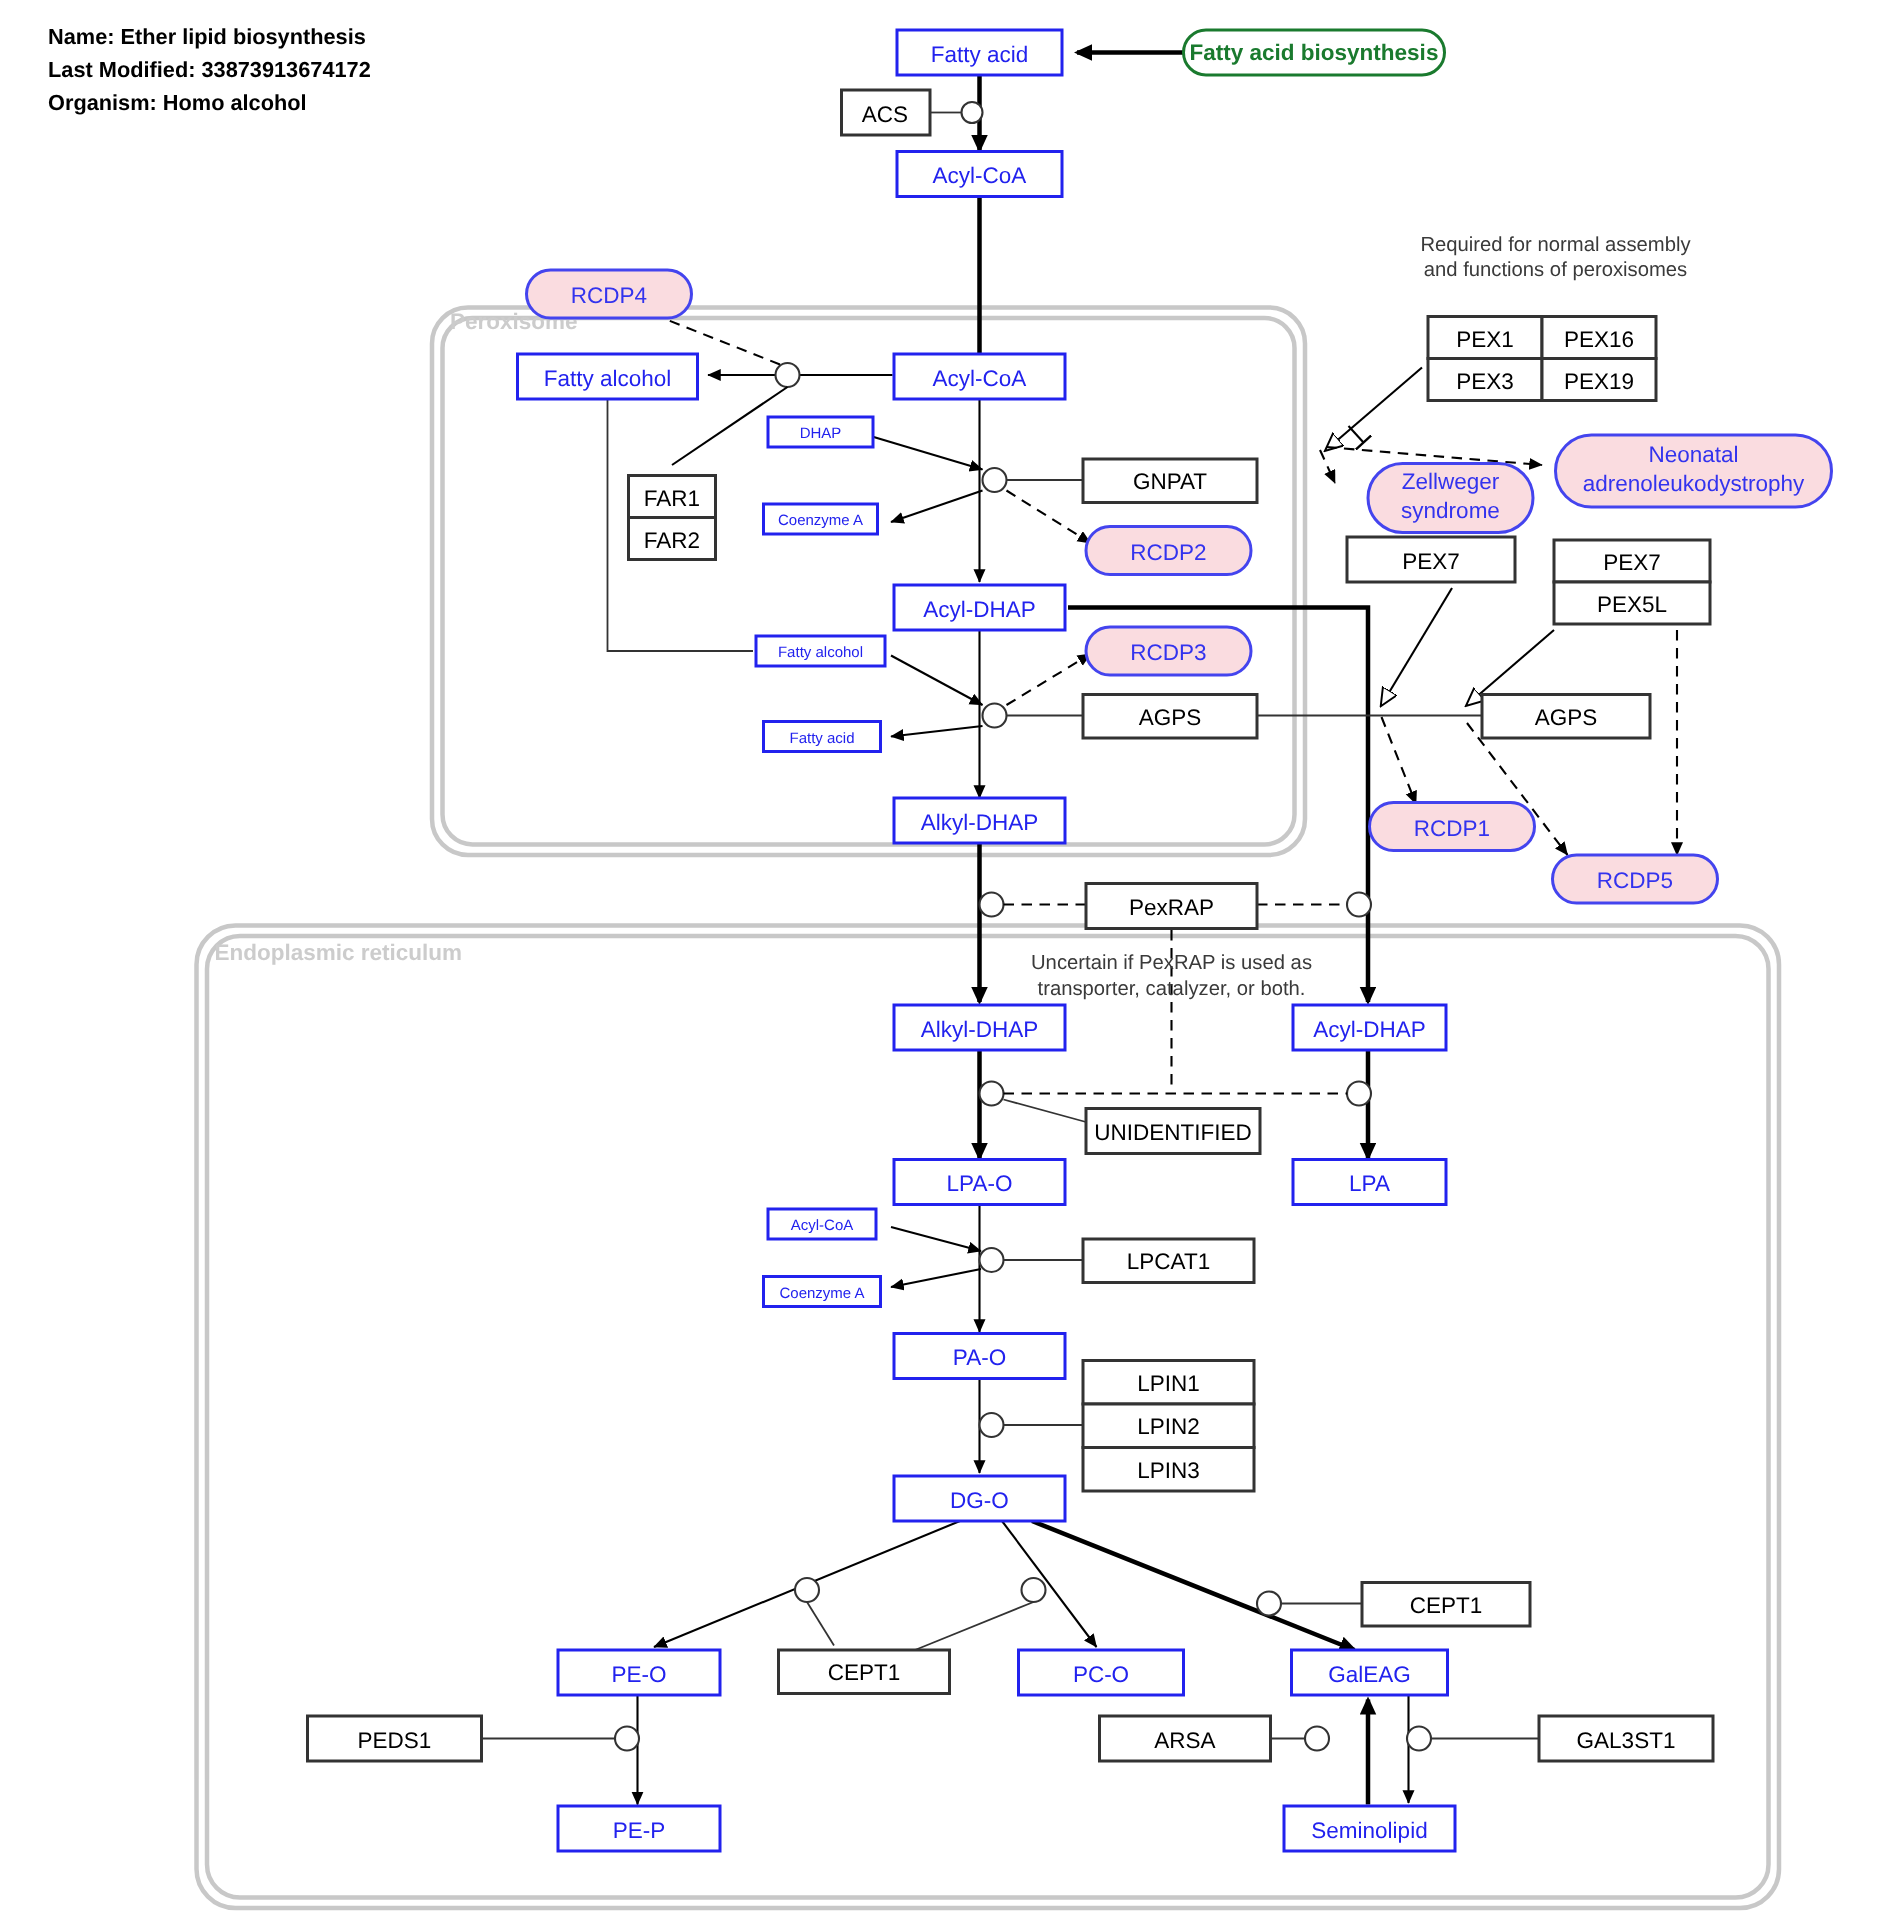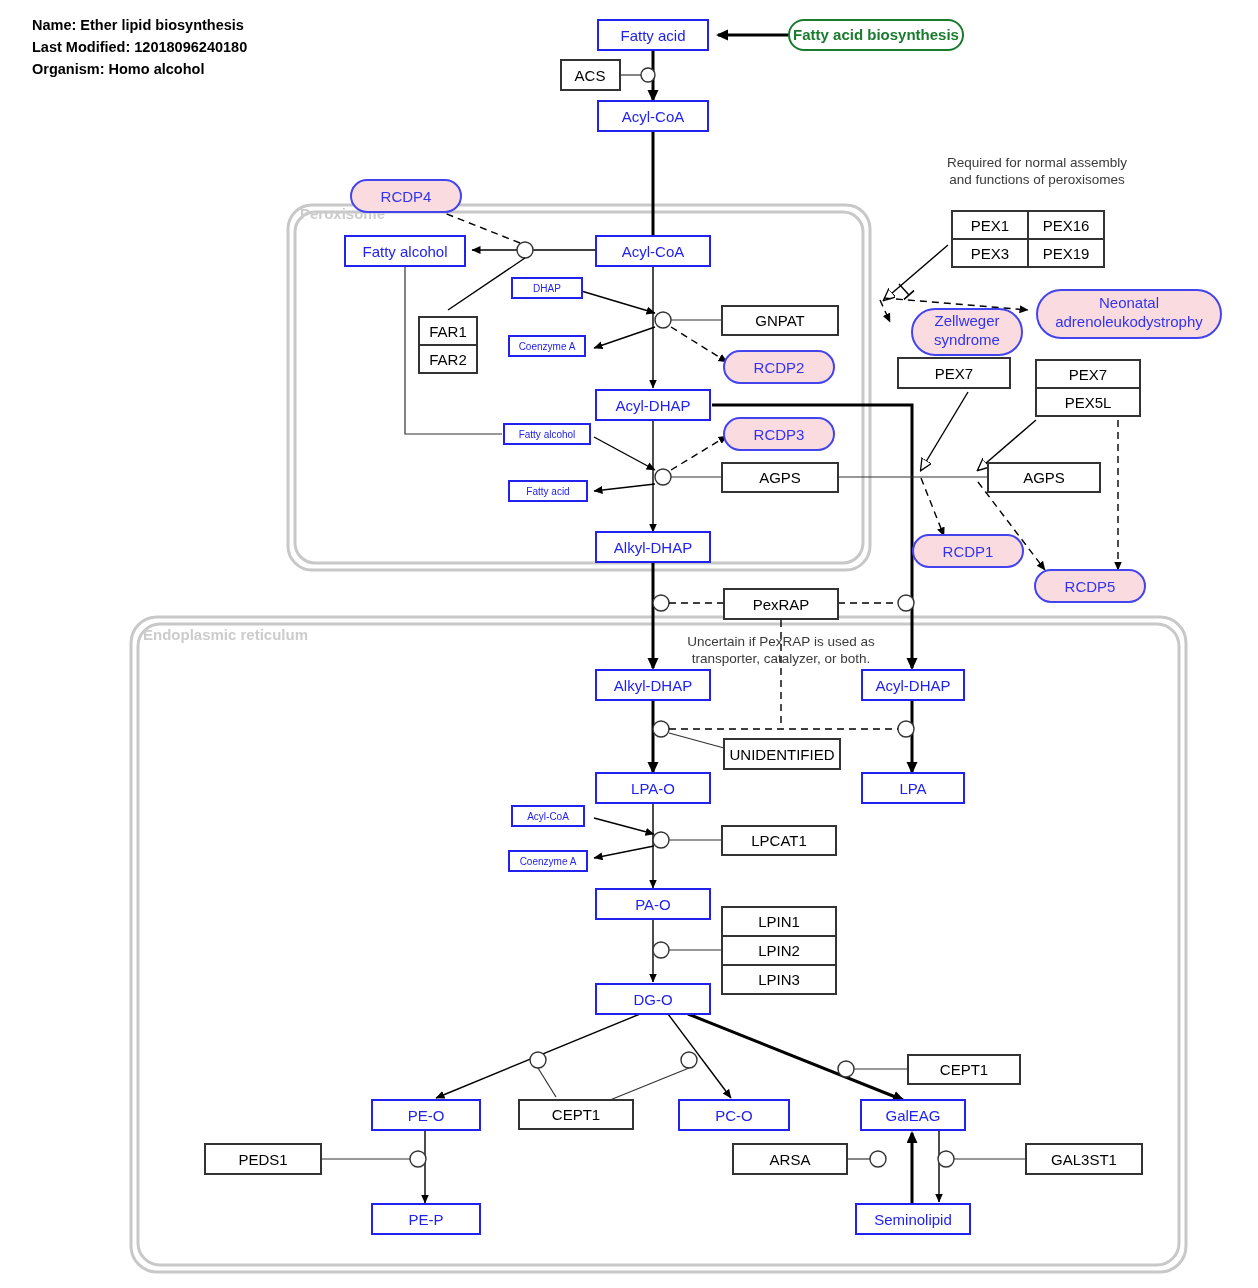--- a/index.html
+++ b/index.html
@@ -33,21 +33,21 @@
   .anchor{fill:#ffffff;stroke:#333;stroke-width:1.4;}
   .comp{fill:none;stroke:#c8c8c8;stroke-width:3;}
 </style>
 </head>
 <body>
 
 <div id="stage">
 
   <div class="hdr">
     <div>Name: Ether lipid biosynthesis</div>
-    <div>Last Modified: 12018096240180</div>
+    <div>Last Modified: 33873913674172</div>
     <div>Organism: Homo alcohol</div>
   </div>
 
   <svg id="pathway" width="1258" height="1288" xmlns="http://www.w3.org/2000/svg">
     <defs>
       <marker id="arw" markerWidth="10" markerHeight="10" refX="8.5" refY="4" orient="auto" markerUnits="userSpaceOnUse">
         <path d="M0,0 L9,4 L0,8 z" fill="#000"></path>
       </marker>
       <marker id="arwT" markerWidth="13" markerHeight="13" refX="10" refY="5.5" orient="auto" markerUnits="userSpaceOnUse">
         <path d="M0,0 L12,5.5 L0,11 z" fill="#000"></path>

